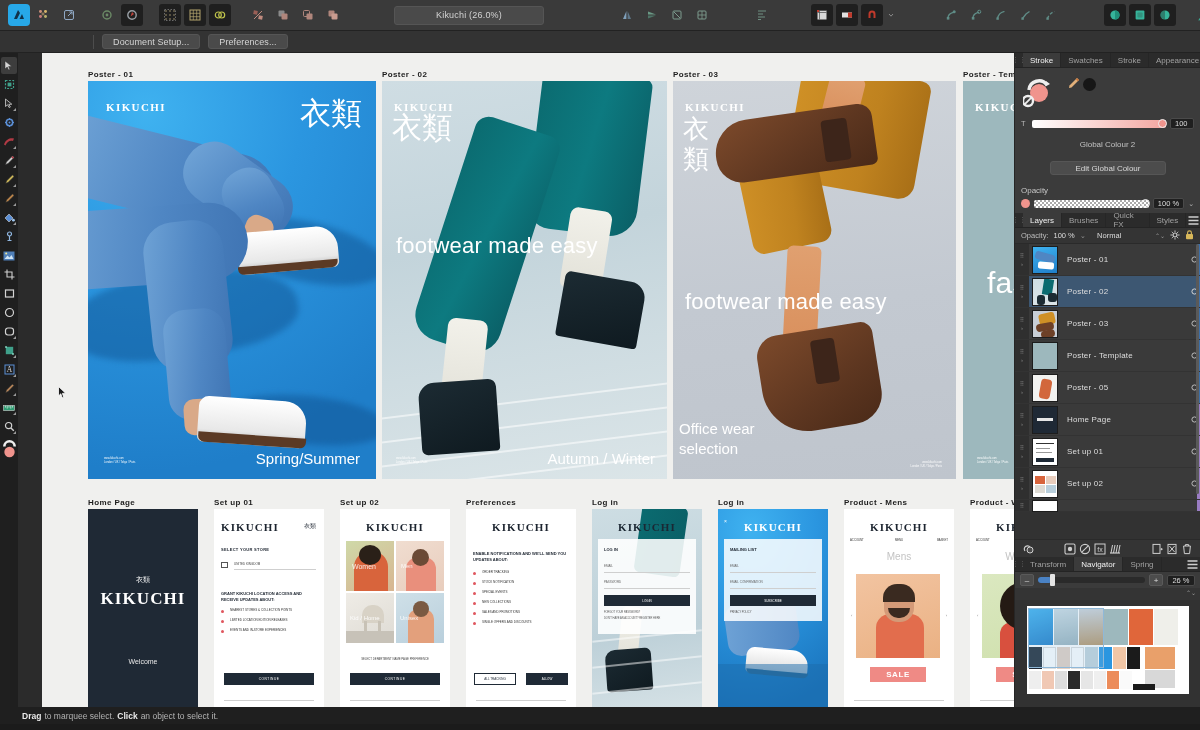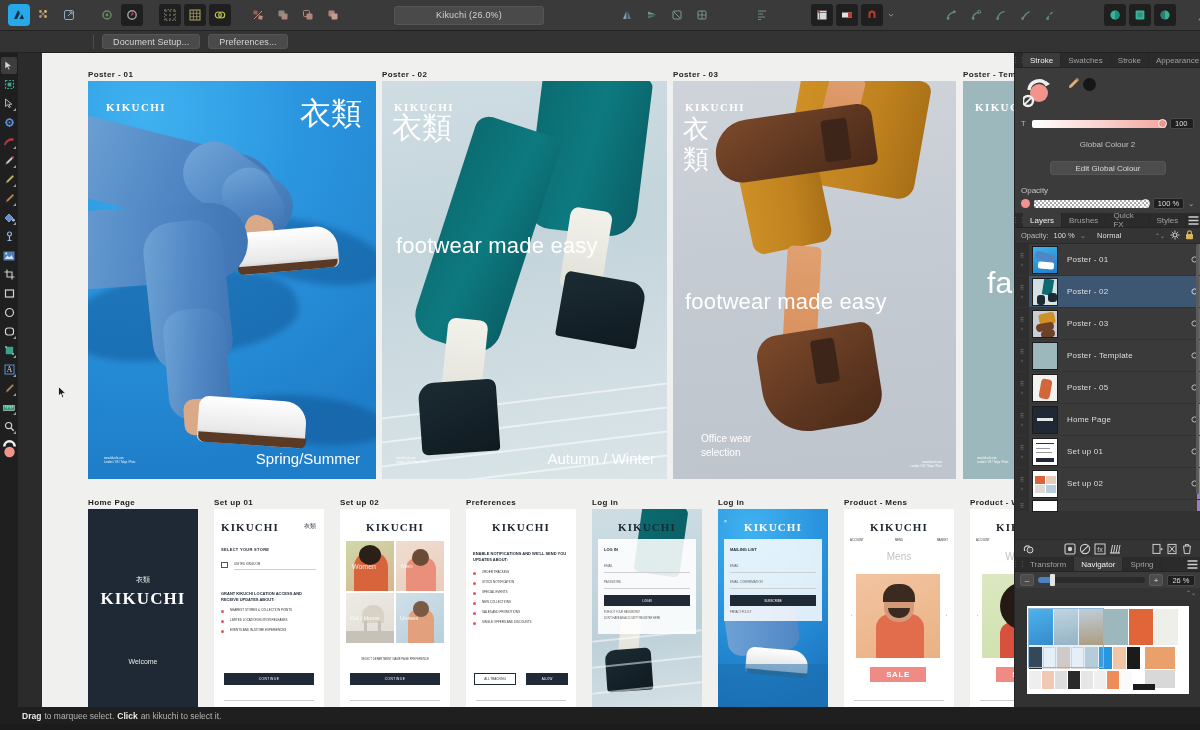--- a/index.html
+++ b/index.html
@@ -706,21 +706,21 @@
           <div class="orangesock" style="left:112px; top:165px; width:34px; height:105px; transform:rotate(3deg); border-radius:6px;"></div>
           <div class="boot" style="left:42px; top:32px; width:160px; height:62px; transform:rotate(-8deg); border-radius:34px 14px 6px 26px;"></div>
           <div class="boot" style="left:88px; top:248px; width:118px; height:100px; transform:rotate(-9deg); border-radius:22px 12px 30px 46px;"></div>
           <div style="position:absolute; left:150px; top:38px; width:26px; height:42px; background:#3d251a; transform:rotate(-8deg); border-radius:4px;"></div>
           <div style="position:absolute; left:140px; top:258px; width:24px; height:44px; background:#3d251a; transform:rotate(-9deg); border-radius:4px;"></div>
 
           <div class="p-logo" style="left:12px; top:20px; font-size:11px;">KIKUCHI</div>
           <div class="p-cjk" style="left:10px; top:34px; font-size:26px; line-height:1.15; white-space:pre-line;">衣
 類</div>
           <div class="p-head" style="left:12px; top:208px; font-size:22px; white-space:nowrap;">footwear made easy</div>
-          <div class="p-foot" style="left:28px; bottom:20px; font-size:10px; line-height:1.35; white-space:pre-line;">Office wear
+          <div class="p-foot" style="left:6px; bottom:20px; font-size:15px; line-height:1.35; white-space:pre-line;">Office wear
 selection</div>
           <div class="p-small" style="right:14px; bottom:10px; white-space:pre-line; text-align:right;">www.kikuchi.com
 London / UK / Tokyo / Paris</div>
         </div>
       </div>
 
       <div class="ab" style="left:921px; top:28px; width:283px; height:398px;">
         <div class="ab-title">Poster - Template</div>
         <div class="ab-body">
           <div class="postert-bg"></div>
@@ -1263,16 +1263,16 @@
       <div class="nav-cell" style="left:106px; top:78px; width:22px; height:6px; background:#1b1b1b;"></div>
 
       <div class="nav-view" style="left:1px; top:2px; width:76px; height:60px;"></div>
     </div>
   </div>
 
   <div class="statusbar">
     <b>Drag</b>
     <span> to marquee select. </span>
     <b>Click</b>
-    <span> an kikuchi to select it.</span>
+    <span> an object to select it.</span>
   </div>
 
 </div>
 
 </body></html>

